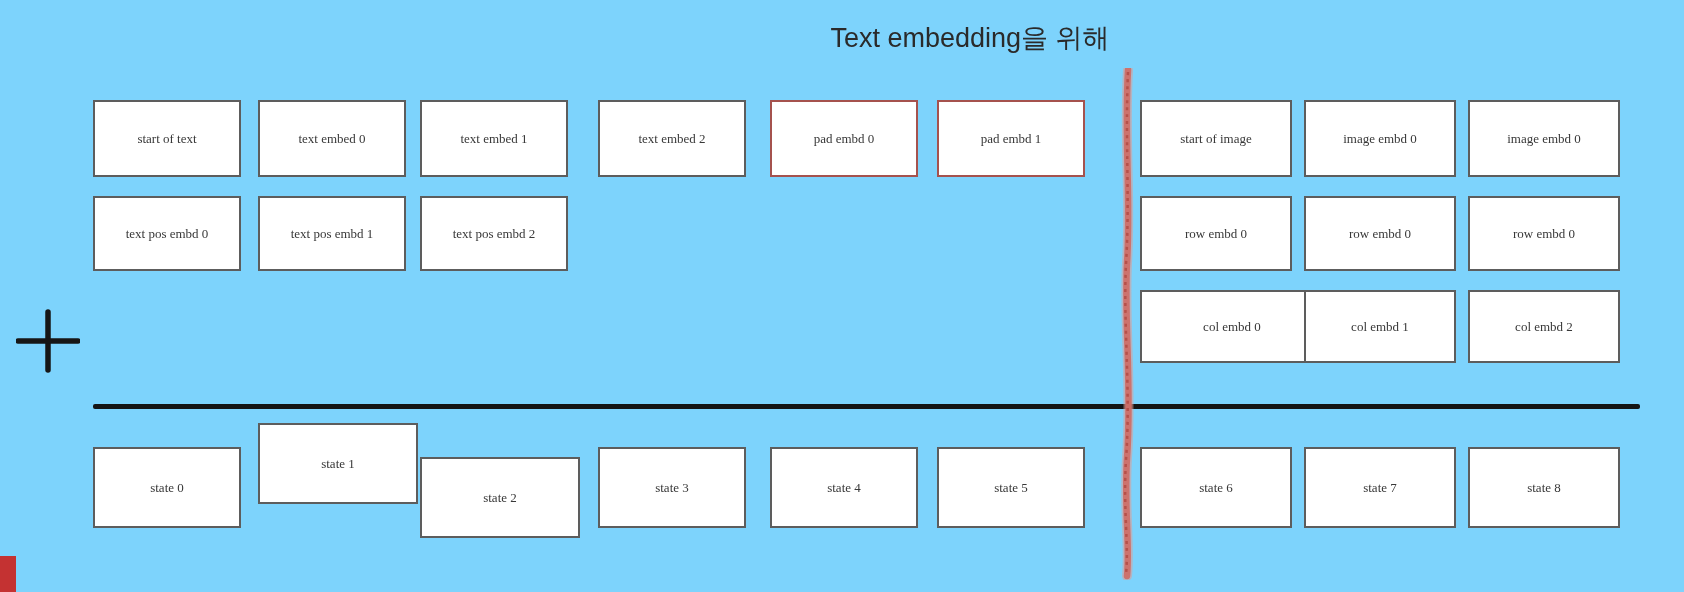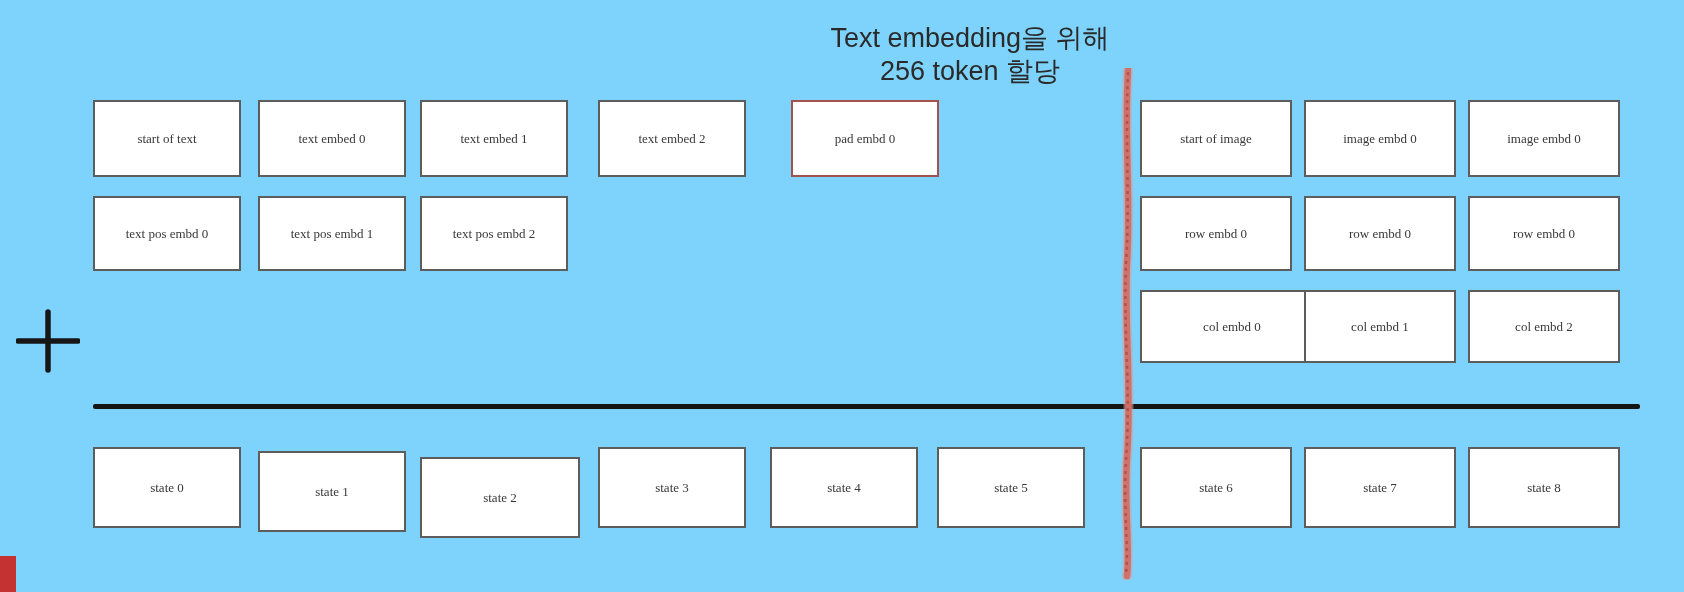--- a/index.html
+++ b/index.html
@@ -12,40 +12,40 @@
   .annotation {
     position:absolute; left:780px; top:22px; width:380px;
     text-align:center; font-family:"Liberation Sans", sans-serif;
     font-size:27px; line-height:33px; color:#2a2a2a;
   }
   .box {
     position:absolute; border:2px solid #5d5d5d; background:#ffffff;
     display:flex; align-items:center; justify-content:center;
     font-size:13px; color:#383838; text-align:center; white-space:nowrap;
   }
-  .box.pad { border-color:#a5524e;margin-left:21px; }
+  .box.pad { border-color:#a5524e; }
   .hline { position:absolute; left:93px; top:404px; width:1547px; height:5px; background:#141414; border-radius:2px; }
   .svg-abs { position:absolute; pointer-events:none; }
   .corner-marker { position:absolute; left:0; top:556px; width:16px; height:36px; background:#c43232; }
 </style>
 </head>
 <body>
 
 <div class="canvas">
 
   <div class="annotation">
     <div>Text embedding을 위해</div>
-    <div>256 token 할당</div>
   </div>
 
   <div class="box" style="left:93px;top:100px;width:148px;height:77px">start of text</div>
   <div class="box" style="left:258px;top:100px;width:148px;height:77px">text embed 0</div>
   <div class="box" style="left:420px;top:100px;width:148px;height:77px">text embed 1</div>
   <div class="box" style="left:598px;top:100px;width:148px;height:77px">text embed 2</div>
   <div class="box pad" style="left:770px;top:100px;width:148px;height:77px">pad embd 0</div>
+  <div class="box pad" style="left:937px;top:100px;width:148px;height:77px">pad embd 1</div>
   <div class="box" style="left:1140px;top:100px;width:152px;height:77px">start of image</div>
   <div class="box" style="left:1304px;top:100px;width:152px;height:77px">image embd 0</div>
   <div class="box" style="left:1468px;top:100px;width:152px;height:77px">image embd 0</div>
 
   <div class="box" style="left:93px;top:196px;width:148px;height:75px">text pos embd 0</div>
   <div class="box" style="left:258px;top:196px;width:148px;height:75px">text pos embd 1</div>
   <div class="box" style="left:420px;top:196px;width:148px;height:75px">text pos embd 2</div>
   <div class="box" style="left:1140px;top:196px;width:152px;height:75px">row embd 0</div>
   <div class="box" style="left:1304px;top:196px;width:152px;height:75px">row embd 0</div>
   <div class="box" style="left:1468px;top:196px;width:152px;height:75px">row embd 0</div>
@@ -55,21 +55,21 @@
   <div class="box" style="left:1468px;top:290px;width:152px;height:73px">col embd 2</div>
 
   <svg class="svg-abs" style="left:16px;top:309px" width="64" height="64" viewBox="0 0 64 64">
     <line x1="32" y1="3" x2="32" y2="61" stroke="#161616" stroke-width="5.5" stroke-linecap="round"></line>
     <line x1="2" y1="32" x2="62" y2="32" stroke="#161616" stroke-width="5.5" stroke-linecap="round"></line>
   </svg>
 
   <div class="hline"></div>
 
   <div class="box" style="left:93px;top:447px;width:148px;height:81px">state 0</div>
-  <div class="box" style="left:258px;top:451px;width:148px;height:81px">state 1</div>
+  <div class="box" style="left:258px;top:423px;width:160px;height:81px">state 1</div>
   <div class="box" style="left:420px;top:457px;width:160px;height:81px">state 2</div>
   <div class="box" style="left:598px;top:447px;width:148px;height:81px">state 3</div>
   <div class="box" style="left:770px;top:447px;width:148px;height:81px">state 4</div>
   <div class="box" style="left:937px;top:447px;width:148px;height:81px">state 5</div>
   <div class="box" style="left:1140px;top:447px;width:152px;height:81px">state 6</div>
   <div class="box" style="left:1304px;top:447px;width:152px;height:81px">state 7</div>
   <div class="box" style="left:1468px;top:447px;width:152px;height:81px">state 8</div>
 
   <svg class="svg-abs" style="left:1108px;top:68px" width="40" height="512" viewBox="0 0 40 512">
     <path d="M20 2 C 16 70, 23 130, 19 195 C 16 255, 24 320, 19 390 C 16 440, 22 478, 19 508" fill="none" stroke="#e09a92" stroke-width="10" stroke-linecap="round" opacity="0.55"></path>

